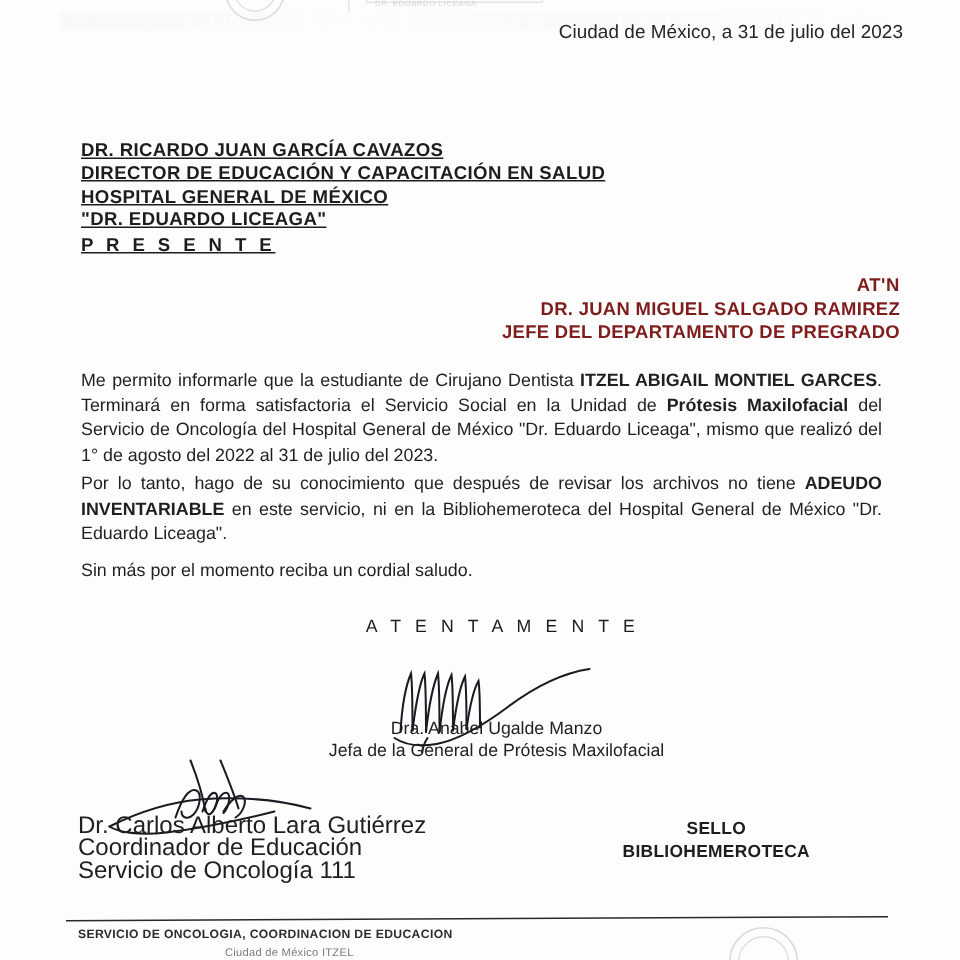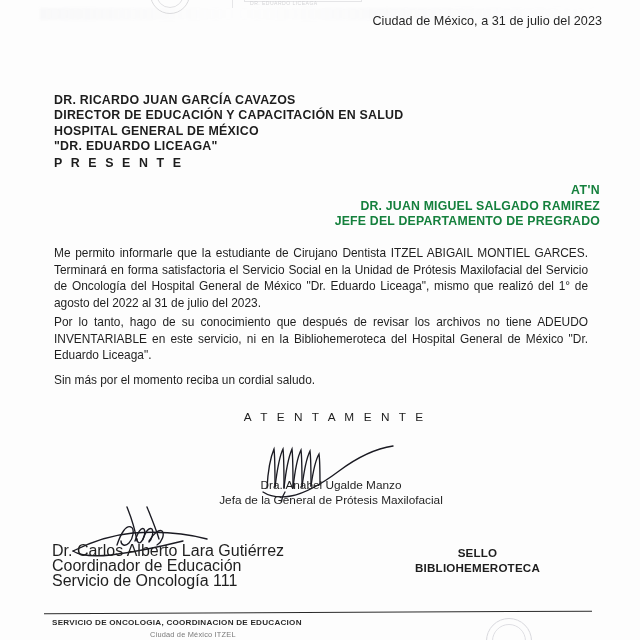--- a/index.html
+++ b/index.html
@@ -93,54 +93,55 @@
   
   .addressee {
     position: absolute;
     top: 93px;
     left: 54px;
     font-size: 12.4px;
     font-weight: bold;
     line-height: 15.4px;
     letter-spacing: 0.25px;
     color: #1d1d1d;
+    text-decoration: underline;
   }
   .addressee .presente {
     letter-spacing: 2.6px;
     display: block;
     margin-top: 1px;
   }
 
   
   .attention {
     position: absolute;
     top: 183px;
     right: 40px;
     text-align: right;
     font-size: 12.3px;
     font-weight: bold;
     line-height: 15.6px;
     letter-spacing: 0.2px;
-    color: #15803d;
+    color: #7f1d1d;
   }
   .attention .atn {
     letter-spacing: 0.4px;
   }
 
   
   .body-block {
     position: absolute;
     left: 54px;
     width: 534px;
     font-size: 11.9px;
     line-height: 16.6px;
     color: #1f1f1f;
     text-align: justify;
   }
-  .body-block b { font-weight: normal; }
+  .body-block b { font-weight: bold; }
   #para-1 { top: 245px; }
   #para-2 { top: 314px; }
   #para-3 { top: 372px; text-align: left; }
 
   
   .atentamente {
     position: absolute;
     top: 410px;
     left: 0;
     width: 640px;

